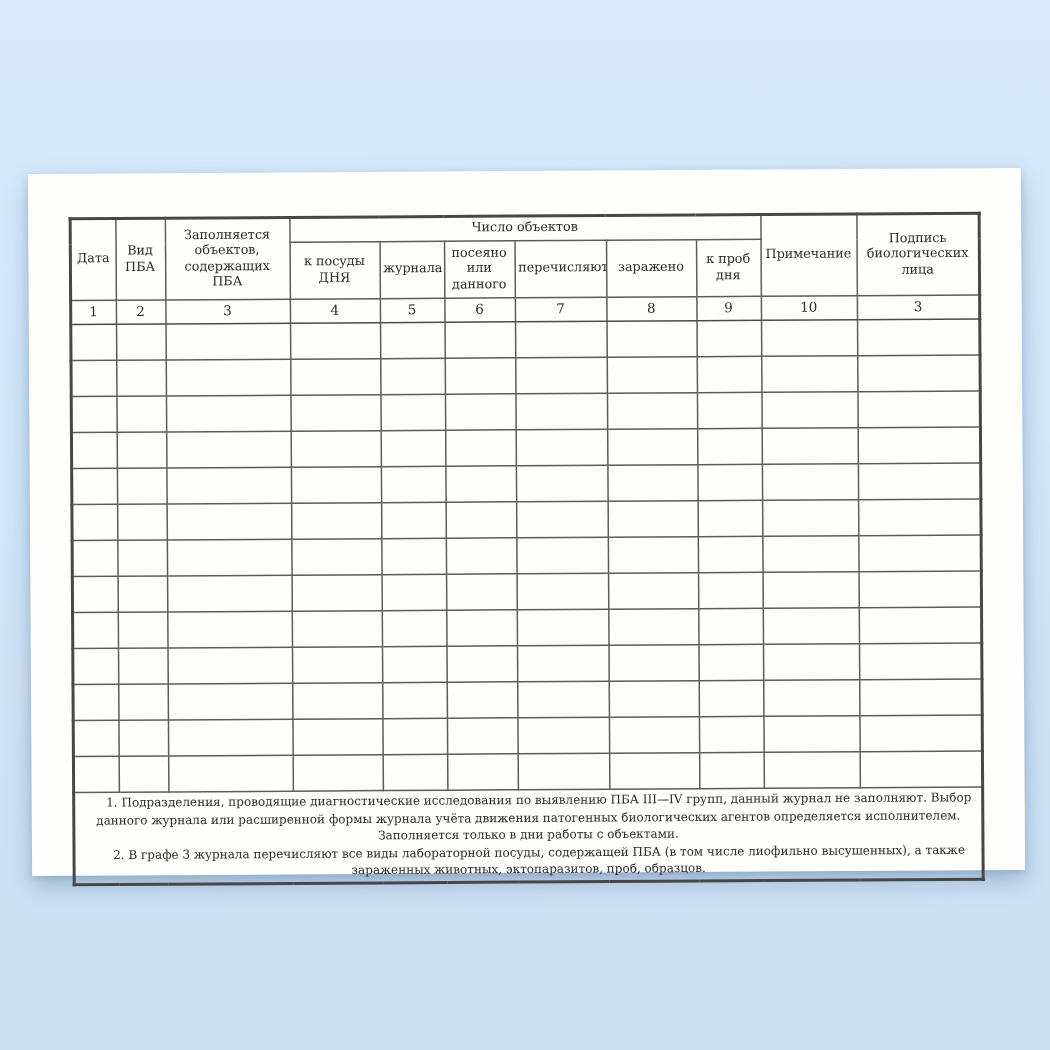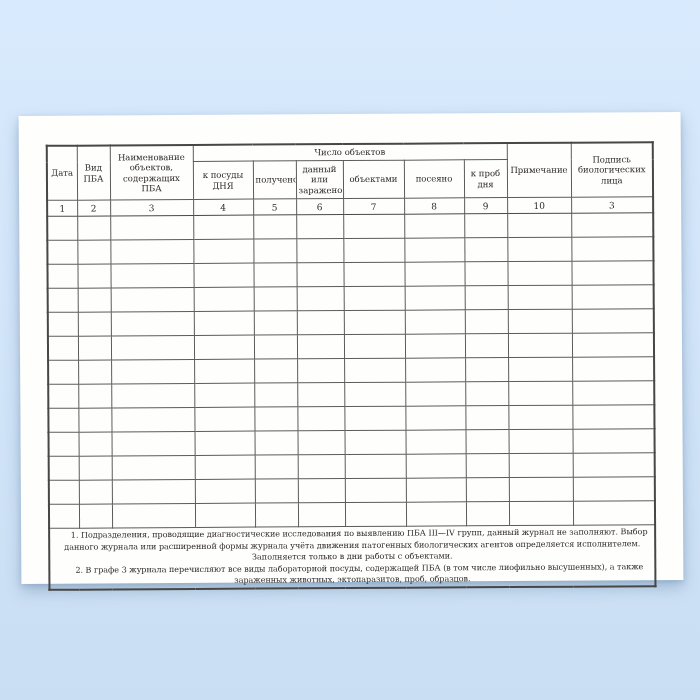--- a/index.html
+++ b/index.html
@@ -72,31 +72,31 @@
         <col style="width:61px">
           <col style="width:60px">
           <col style="width:43px">
         <col style="width:64px">
           <col style="width:82px">
       </colgroup>
       <thead>
         <tr class="r-group">
           <th rowspan="2" class="span-head">Дата</th>
           <th rowspan="2" class="span-head">Вид ПБА</th>
-          <th rowspan="2" class="span-head">Наименование объектов, содержащих ПБА</th>
+          <th rowspan="2" class="span-head">Заполняется объектов, содержащих ПБА</th>
           <th colspan="6" class="group">Число объектов</th>
           <th rowspan="2" class="span-head">Примечание</th>
           <th rowspan="2" class="span-head">Подпись биологических лица</th>
         </tr>
         <tr class="r-main">
           <th>к посуды ДНЯ</th>
-          <th>получено</th>
-          <th>данный или заражено</th>
-          <th>объектами</th>
-          <th>посеяно</th>
+          <th>журнала</th>
+          <th>посеяно или данного</th>
+          <th>перечисляют</th>
+          <th>заражено</th>
           <th>к проб дня</th>
         </tr>
         <tr class="r-nums">
           <th>1</th>
           <th>2</th>
           <th>3</th>
           <th>4</th>
           <th>5</th>
           <th>6</th>
           <th>7</th>

